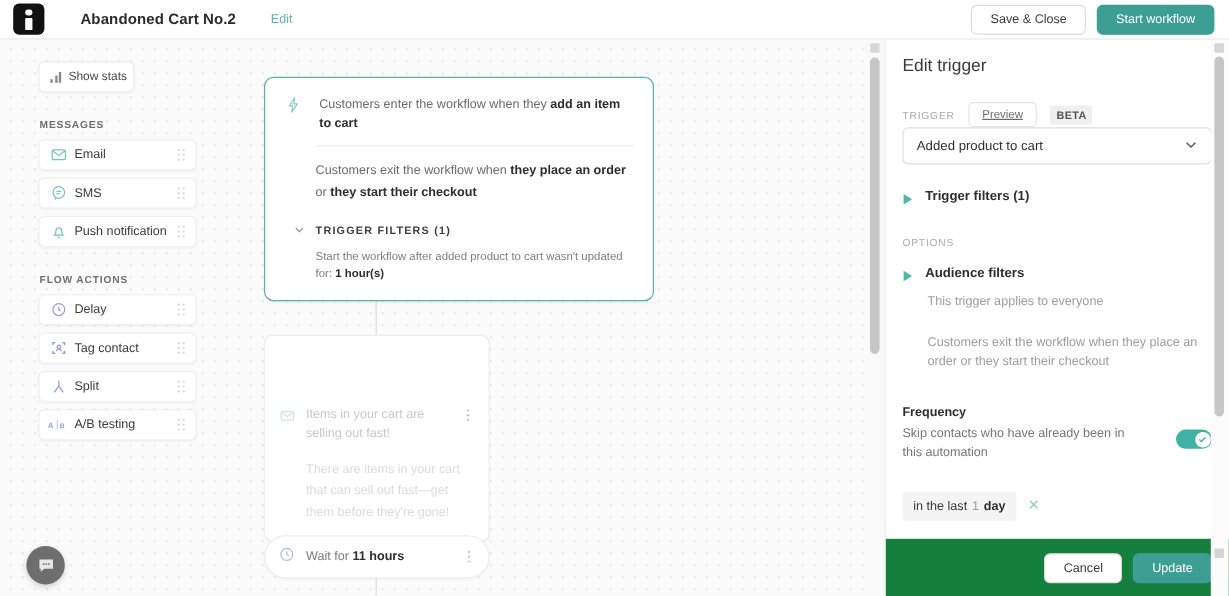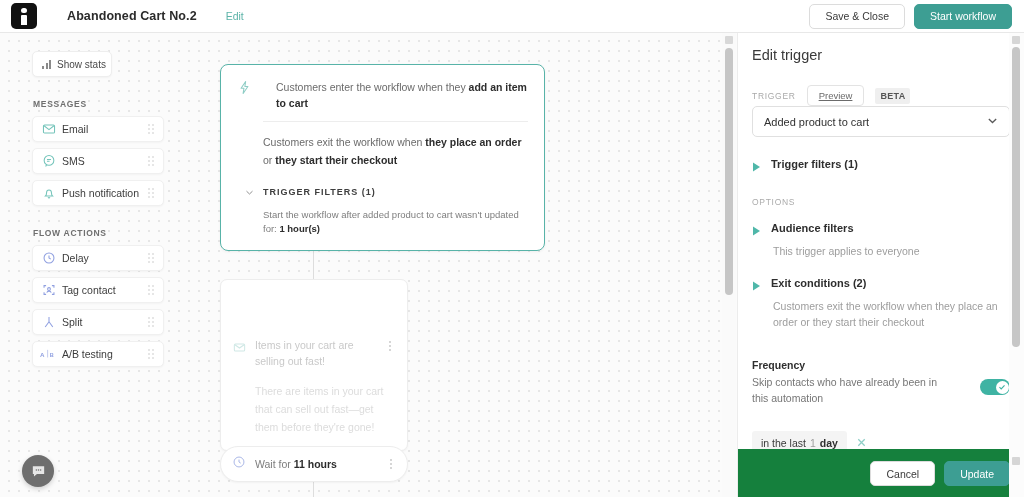--- a/index.html
+++ b/index.html
@@ -105,21 +105,21 @@
 
   .node {
     background: #ffffff; border-radius: 7px; position: absolute;
   }
   .trigger-node {
     left: 0; top: 31px; width: 325px;
     border: 1.5px solid #58b3a8; border-radius: 8px;
     padding: 14px 16px 14px 16px;
     box-shadow: 0 1px 3px rgba(0,0,0,.05);
   }
-  .trig-row1 { display: flex; align-items: flex-start; gap: 24px; }
+  .trig-row1 { display: flex; align-items: flex-start; gap: 14px; }
   .bolt { flex: 0 0 auto; margin-top: 1px; }
   .trig-text { font-size: 10.5px; color: #6b6b6b; line-height: 16px; }
   .trig-text b { color: #2d2d2d; }
   .hr { height: 1px; background: #ededed; margin: 10px 0 10px 26px; }
   .trig-block { margin-left: 26px; }
   .tf-head {
     display: flex; align-items: center; gap: 9px; margin: 15px 0 7px -18px;
     cursor: pointer;
   }
   .tf-title {
@@ -531,28 +531,20 @@
             <svg width="9" height="10" viewBox="0 0 9 10">
                 <path d="M1 0.6 8 5 1 9.4z" fill="#4fb7a9"></path>
               </svg>
           </span>
           <span class="acc-label">Audience filters</span>
         </div>
         <div class="acc-sub">This trigger applies to everyone</div>
       </div>
 
       <div style="margin-top:18px;">
-        <div class="acc-row">
-          <span>
-            <svg width="9" height="10" viewBox="0 0 9 10">
-                <path d="M1 0.6 8 5 1 9.4z" fill="#4fb7a9"></path>
-              </svg>
-          </span>
-          <span class="acc-label">Exit conditions (2)</span>
-        </div>
         <div class="acc-sub">Customers exit the workflow when they place an order or they start their checkout</div>
       </div>
 
       <div class="freq-block">
         <div class="freq-title">Frequency</div>
         <div class="freq-sub">Skip contacts who have already been in this automation</div>
         <div class="toggle">
           <span class="knob">
             <svg width="8" height="8" viewBox="0 0 12 12" fill="none" stroke="#3fb3a3" stroke-width="1.7">
                 <path d="M2.2 6.3 4.8 8.8 9.8 3.6"></path>

